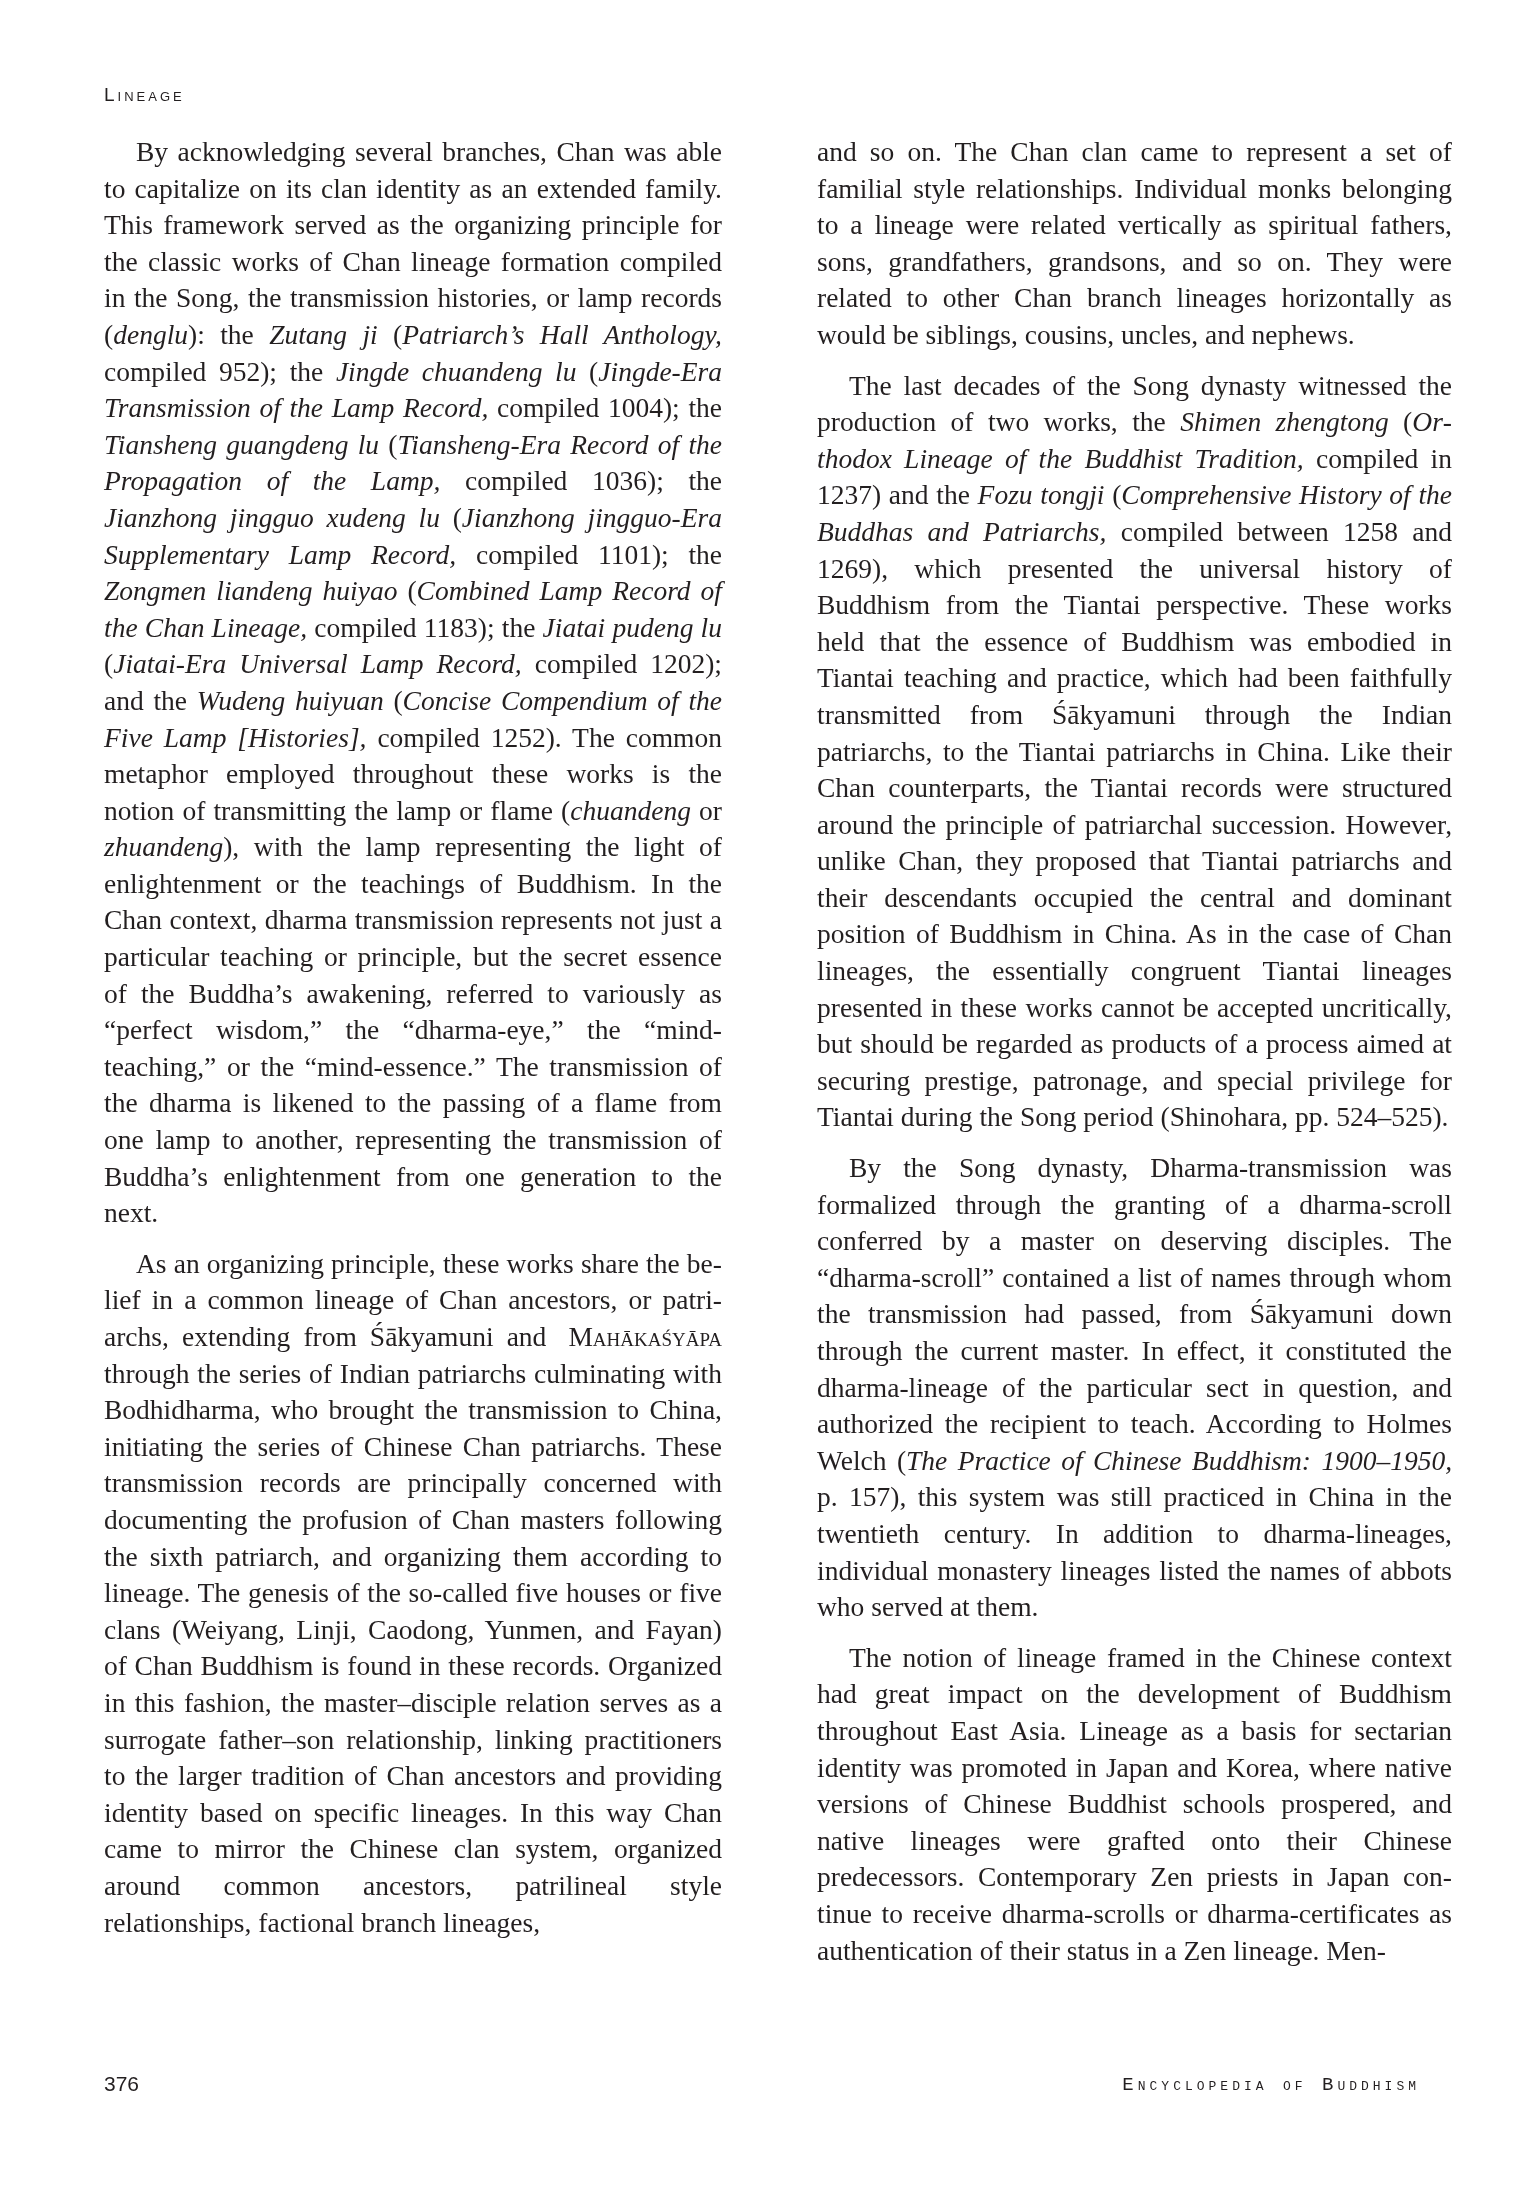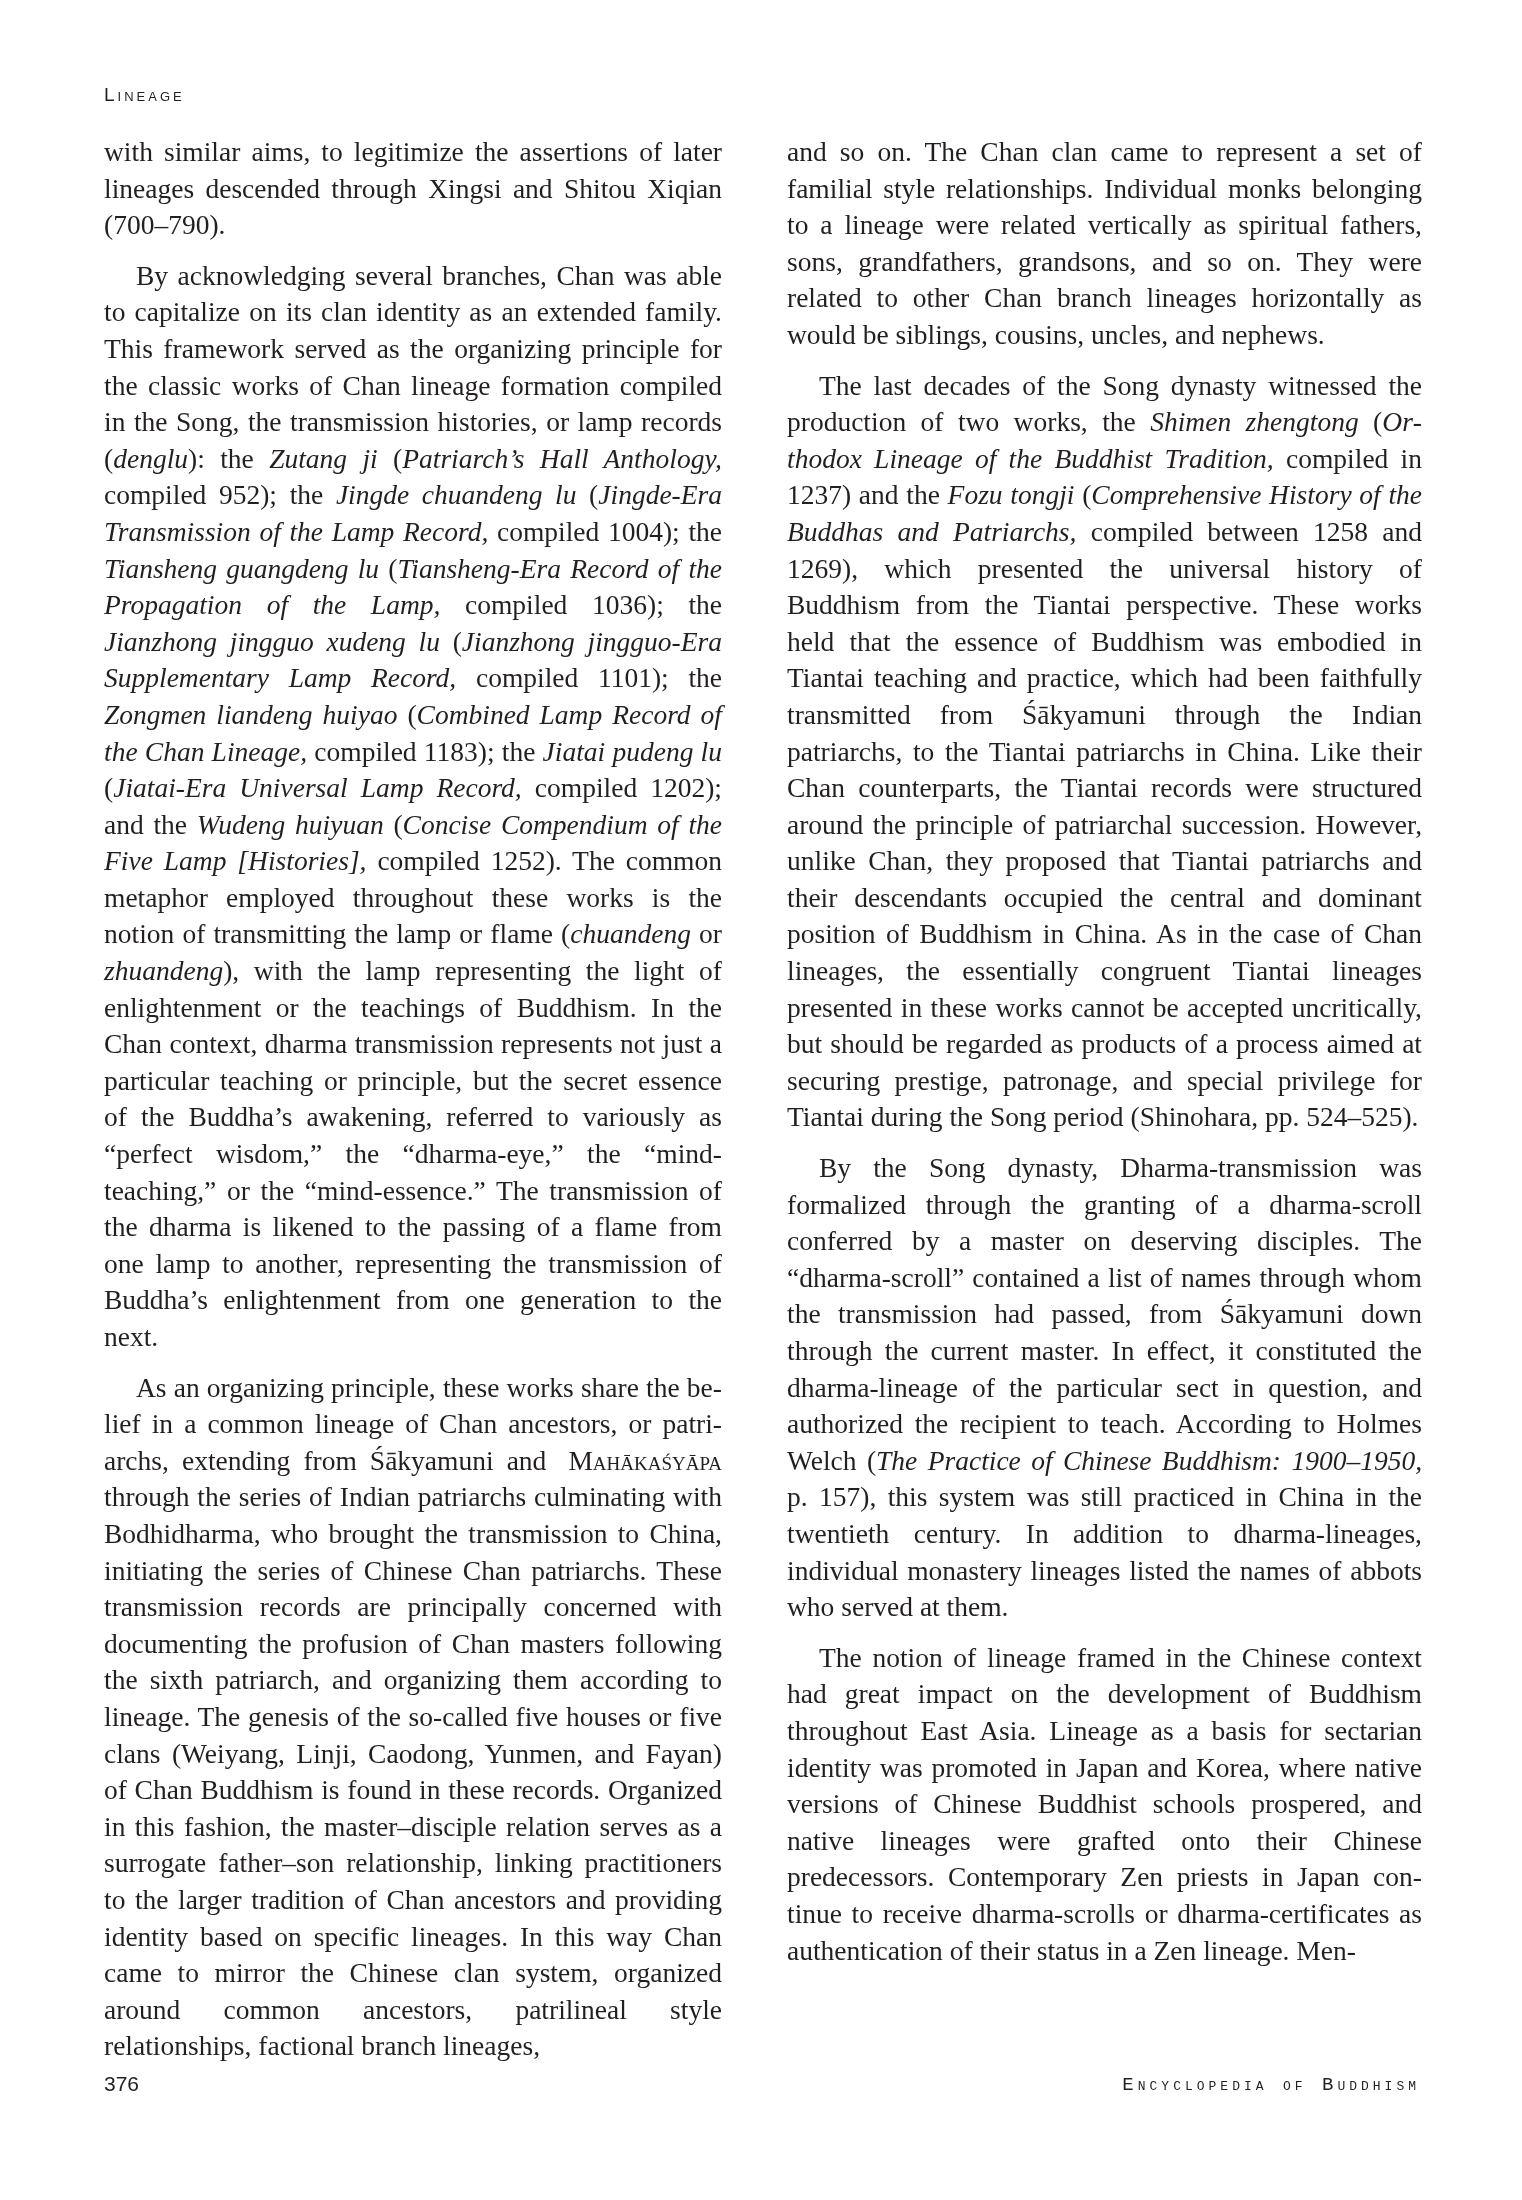--- a/index.html
+++ b/index.html
@@ -9,42 +9,41 @@
     font-family: "Liberation Sans", sans-serif; font-size: 19px; letter-spacing: 3px;
     font-variant: small-caps; text-transform: lowercase; color: #231f20;
   }
   .running-head::first-letter { text-transform: uppercase; }
   .col {
     position: absolute; top: 134px;
     font-family: "Liberation Serif", serif; font-size: 27.5px; line-height: 36.6px;
     text-align: justify; hyphens: manual; color: #231f20;
   }
   .col-left { left: 104px; width: 618px; }
-  .col-right { left: 787px; width: 635px; }
+  .col-right { left: 817px; width: 635px; }
   .col p { margin: 0 0 14px 0; text-indent: 32px; }
   .col p.cont { text-indent: 0; }
   .col em { }
   .sc { font-variant: small-caps; margin-left: 9px; }
   .footer-page {
     position: absolute; left: 104px; top: 2072px;
     font-family: "Liberation Sans", sans-serif; font-size: 21px; color: #231f20;
   }
   .footer-title {
     position: absolute; right: 102px; top: 2074px;
     font-family: Liberation Mono, monospace; font-size: 19px; letter-spacing: 4px;
     font-variant: small-caps; color: #231f20;
   }
 </style>
 </head>
 <body>
 
 <div class="running-head">Lineage</div>
 
 <div class="col col-left">
-    <p class="cont"><span>with similar aims, to legitimize the assertions of later lineages descended through Xingsi and Shitou Xiqian (700–790).</span></p>
     <p><span>By acknowledging several branches, Chan was able to capitalize on its clan identity as an extended family. This framework served as the organizing principle for the classic works of Chan lineage formation compiled in the Song, the transmission histories, or lamp records (</span><em>denglu</em><span>): the </span><em>Zutang ji</em><span> (</span><em>Patriarch’s Hall Anthology,</em><span> compiled 952); the </span><em>Jingde chuandeng lu</em><span> (</span><em>Jingde-Era Transmission of the Lamp Record,</em><span> compiled 1004); the </span><em>Tiansheng guangdeng lu</em><span> (</span><em>Tiansheng-Era Record of the Propagation of the Lamp,</em><span> compiled 1036); the </span><em>Jianzhong jingguo xudeng lu</em><span> (</span><em>Jianzhong jingguo-Era Supplementary Lamp Record,</em><span> compiled 1101); the </span><em>Zongmen liandeng huiyao</em><span> (</span><em>Combined Lamp Record of the Chan Lineage,</em><span> compiled 1183); the </span><em>Jiatai pudeng lu</em><span> (</span><em>Jiatai-Era Uni­versal Lamp Record,</em><span> compiled 1202); and the </span><em>Wudeng huiyuan</em><span> (</span><em>Concise Compendium of the Five Lamp [His­tories],</em><span> compiled 1252). The common metaphor em­ployed throughout these works is the notion of transmitting the lamp or flame (</span><em>chuandeng</em><span> or </span><em>zhuan­deng</em><span>), with the lamp representing the light of enlight­enment or the teachings of Buddhism. In the Chan context, dharma transmission represents not just a par­ticular teaching or principle, but the secret essence of the Buddha’s awakening, referred to variously as “per­fect wisdom,” the “dharma-eye,” the “mind-teaching,” or the “mind-essence.” The transmission of the dharma is likened to the passing of a flame from one lamp to another, representing the transmission of Buddha’s en­lightenment from one generation to the next.</span></p>
     <p><span>As an organizing principle, these works share the be­lief in a common lineage of Chan ancestors, or patri­archs, extending from Śākyamuni and </span><span class="sc">Mahākaśyāpa</span><span> through the series of Indian patriarchs culminating with Bodhidharma, who brought the transmission to China, initiating the series of Chinese Chan patriarchs. These transmission records are principally concerned with documenting the profusion of Chan masters fol­lowing the sixth patriarch, and organizing them ac­cording to lineage. The genesis of the so-called five houses or five clans (Weiyang, Linji, Caodong, Yun­men, and Fayan) of Chan Buddhism is found in these records. Organized in this fashion, the master–disciple relation serves as a surrogate father–son relationship, linking practitioners to the larger tradition of Chan an­cestors and providing identity based on specific lin­eages. In this way Chan came to mirror the Chinese clan system, organized around common ancestors, pa­trilineal style relationships, factional branch lineages,</span></p>
   </div>
 <div class="col col-right">
     <p class="cont"><span>and so on. The Chan clan came to represent a set of familial style relationships. Individual monks belong­ing to a lineage were related vertically as spiritual fa­thers, sons, grandfathers, grandsons, and so on. They were related to other Chan branch lineages horizon­tally as would be siblings, cousins, uncles, and nephews.</span></p>
     <p><span>The last decades of the Song dynasty witnessed the production of two works, the </span><em>Shimen zhengtong</em><span> (</span><em>Or­thodox Lineage of the Buddhist Tradition,</em><span> compiled in 1237) and the </span><em>Fozu tongji</em><span> (</span><em>Comprehensive History of the Buddhas and Patriarchs,</em><span> compiled between 1258 and 1269), which presented the universal history of Buddhism from the Tiantai perspective. These works held that the essence of Buddhism was embodied in Tiantai teaching and practice, which had been faith­fully transmitted from Śākyamuni through the Indian patriarchs, to the Tiantai patriarchs in China. Like their Chan counterparts, the Tiantai records were structured around the principle of patriarchal succession. How­ever, unlike Chan, they proposed that Tiantai patri­archs and their descendants occupied the central and dominant position of Buddhism in China. As in the case of Chan lineages, the essentially congruent Tiantai lineages presented in these works cannot be accepted uncritically, but should be regarded as products of a process aimed at securing prestige, patronage, and spe­cial privilege for Tiantai during the Song period (Shi­nohara, pp. 524–525).</span></p>
     <p><span>By the Song dynasty, Dharma-transmission was formalized through the granting of a dharma-scroll conferred by a master on deserving disciples. The “dharma-scroll” contained a list of names through whom the transmission had passed, from Śākyamuni down through the current master. In effect, it consti­tuted the dharma-lineage of the particular sect in ques­tion, and authorized the recipient to teach. According to Holmes Welch (</span><em>The Practice of Chinese Buddhism: 1900–1950,</em><span> p. 157), this system was still practiced in China in the twentieth century. In addition to dharma-lineages, individual monastery lineages listed the names of abbots who served at them.</span></p>
     <p><span>The notion of lineage framed in the Chinese con­text had great impact on the development of Buddhism throughout East Asia. Lineage as a basis for sectarian identity was promoted in Japan and Korea, where na­tive versions of Chinese Buddhist schools prospered, and native lineages were grafted onto their Chinese predecessors. Contemporary Zen priests in Japan con­tinue to receive dharma-scrolls or dharma-certificates as authentication of their status in a Zen lineage. Men-</span></p>
   </div>
 

